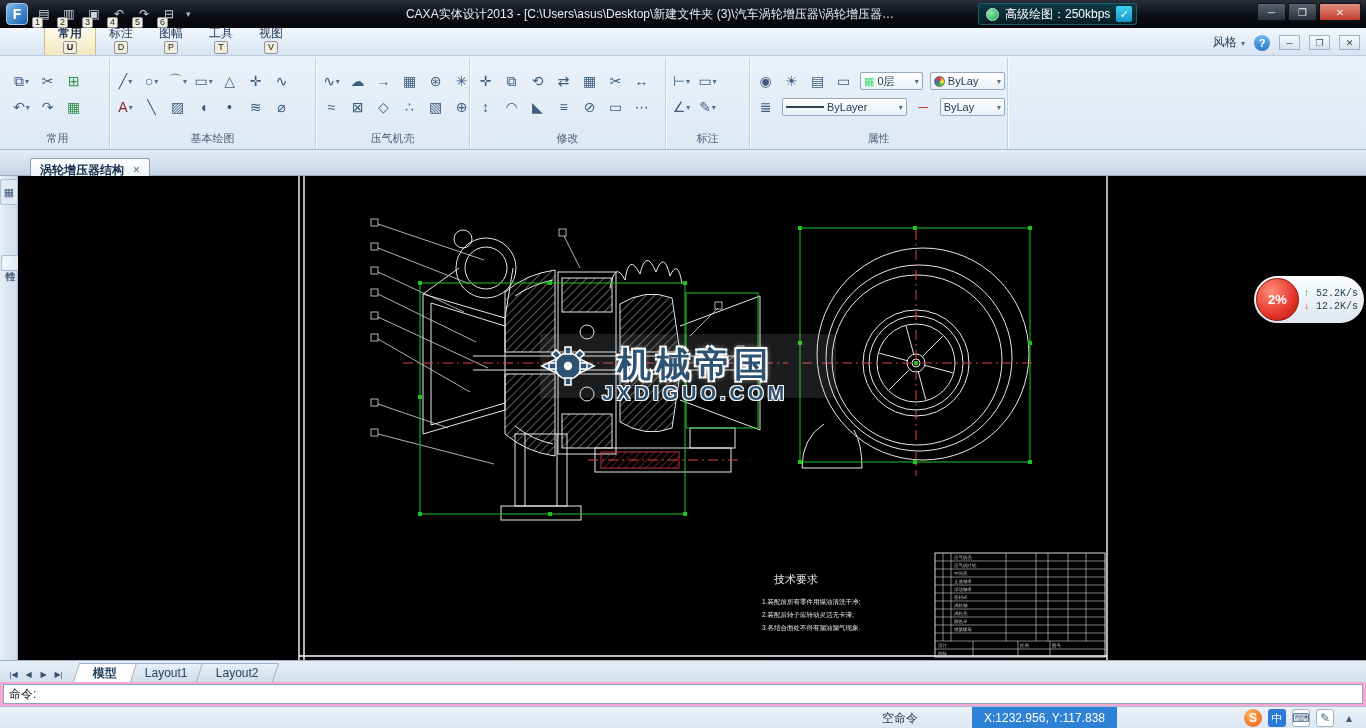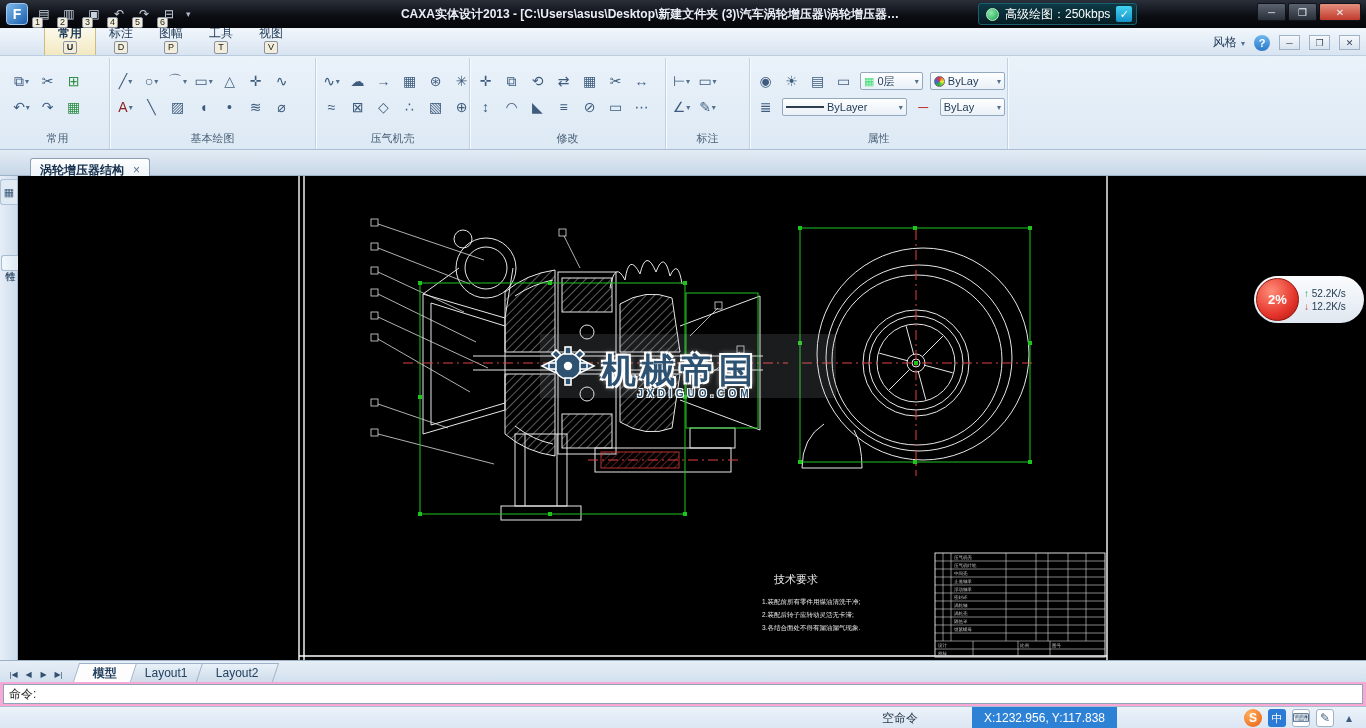--- a/index.html
+++ b/index.html
@@ -10,21 +10,21 @@
     background:linear-gradient(#2a2f3a,#0a0c11 60%,#05070b); display:flex; align-items:center; z-index:30; }
   .f-logo { width:22px; height:22px; margin:0 7px 0 6px; border-radius:4px;
     background:linear-gradient(135deg,#7db9ec,#1b5fae); border:1px solid #9fc9ef;
     color:#fff; font-weight:bold; font-size:14px; display:flex; align-items:center; justify-content:center; }
   .qat { display:flex; gap:7px; align-items:center; }
   .qat-btn { position:relative; width:18px; height:18px; display:flex; align-items:center; justify-content:center;
     color:#c9d3e0; font-size:12px; }
   .keytip { position:absolute; left:-3px; bottom:-5px; background:#f2eedb; border:1px solid #8a93a3;
     color:#222; font-size:9px; line-height:1; padding:0 2px; border-radius:2px; }
   .qat-dd { color:#aeb8c6; font-size:9px; margin-left:8px; }
-  .title-text { position:absolute; left:300px; width:700px; text-align:center; color:#e9eef6; font-size:12px;font-weight:bold; }
+  .title-text { position:absolute; left:300px; width:700px; text-align:center; color:#e9eef6; font-size:12px; }
   .net-badge { position:absolute; left:978px; top:3px; height:22px; display:flex; align-items:center; gap:6px;
     background:linear-gradient(#0d3a45,#061e25); border:1px solid #19616f; border-radius:3px;
     padding:0 4px 0 7px; color:#fff; font-size:12px; z-index:5; }
   .globe { width:13px; height:13px; border-radius:50%;
     background:radial-gradient(circle at 35% 35%,#8fe9ad,#18a24c); border:1px solid #bfeecd; }
   .net-check { width:16px; height:16px; background:linear-gradient(#43d2f2,#1593c9); border-radius:2px;
     color:#fff; font-size:11px; display:flex; align-items:center; justify-content:center; }
   .win-btns { position:absolute; right:5px; top:3px; display:flex; gap:2px; }
   .win-btn { width:29px; height:18px; background:linear-gradient(#5b6370,#2a3039); border:1px solid #10131a;
     border-radius:2px; color:#eceff4; font-size:10px; display:flex; align-items:center; justify-content:center; }
@@ -86,32 +86,32 @@
     border-radius:3px 0 0 3px; padding:7px 1px; margin-top:50px; margin-left:1px; }
 
   
   .canvas { position:absolute; left:18px; top:176px; width:1348px; height:484px; background:#000; overflow:hidden; }
 
   .watermark { position:absolute; left:522px; top:158px; width:296px; height:64px; display:flex;
     align-items:center; gap:6px; background:rgba(190,198,206,0.14); z-index:6; }
   .wm-text { display:flex; flex-direction:column; align-items:center; }
   .wm-title { font-size:34px; font-weight:bold; letter-spacing:5px; color:#2e5271;
     text-shadow:-2px -2px 0 #fff,2px -2px 0 #fff,-2px 2px 0 #fff,2px 2px 0 #fff,0 0 6px #fff; line-height:1.05;margin-top:20px; }
-  .wm-sub { font-size:10px; font-weight:bold; letter-spacing:4px; color:#2e5271;
-    text-shadow:-1px -1px 0 #fff,1px -1px 0 #fff,-1px 1px 0 #fff,1px 1px 0 #fff;margin-left:30px; }
+  .wm-sub { font-size:20px; font-weight:bold; letter-spacing:4px; color:#2e5271;
+    text-shadow:-1px -1px 0 #fff,1px -1px 0 #fff,-1px 1px 0 #fff,1px 1px 0 #fff; }
 
   
   .netspeed { position:absolute; left:1254px; top:276px; width:110px; height:47px; border-radius:24px;
     background:linear-gradient(#fbfcfe,#dfe7f0); box-shadow:0 2px 7px rgba(0,0,0,.55); display:flex;
     align-items:center; z-index:40; }
   .pct { width:43px; height:43px; border-radius:50%; margin:2px;
     background:radial-gradient(circle at 35% 30%,#ff8d79,#e5352b 60%,#a81510); border:1px solid #8f1008;
     color:#fff; font-weight:bold; font-size:13px; display:flex; align-items:center; justify-content:center; }
   .rates { display:flex; flex-direction:column; justify-content:center; gap:2px; font-size:10px; color:#233c52;
-    padding-left:3px; }
+    padding-left:3px;font-family:Liberation Mono, monospace; }
   .rates .up { color:#13a05a; font-size:10px; } .rates .dn { color:#d23a2e; font-size:10px; }
 
   
   .sheetrow { position:absolute; left:0; top:660px; width:1366px; height:22px;
     background:linear-gradient(#e6eef6,#d2e0ee); border-top:1px solid #9db1c6; display:flex; align-items:flex-end;
     padding-left:6px; }
   .nav-btn { width:15px; height:16px; font-size:8px; color:#34506e; display:flex; align-items:center;
     justify-content:center; }
   .sheet-tab { height:19px; padding:0 16px; display:flex; align-items:center; font-size:12px; color:#24425f;
     background:linear-gradient(#e9f1f8,#cddbe9); border:1px solid #9fb3c8; border-bottom:none;

